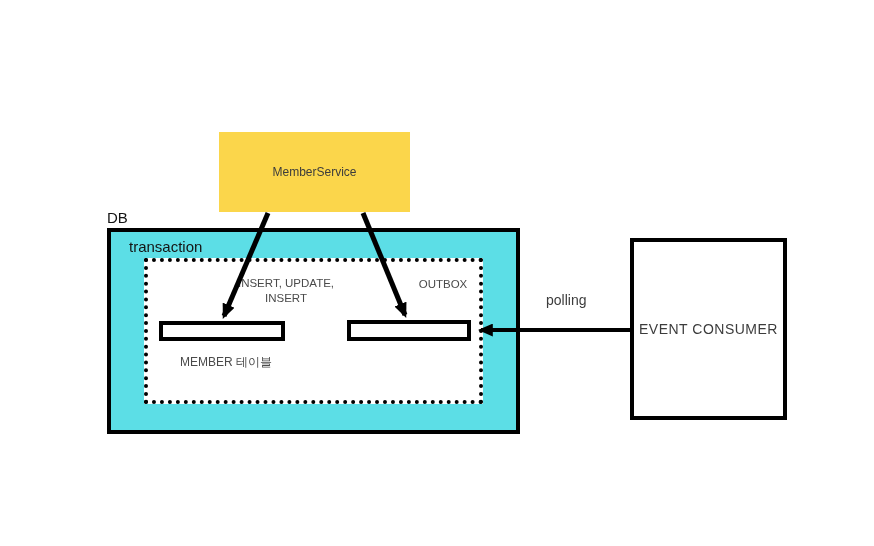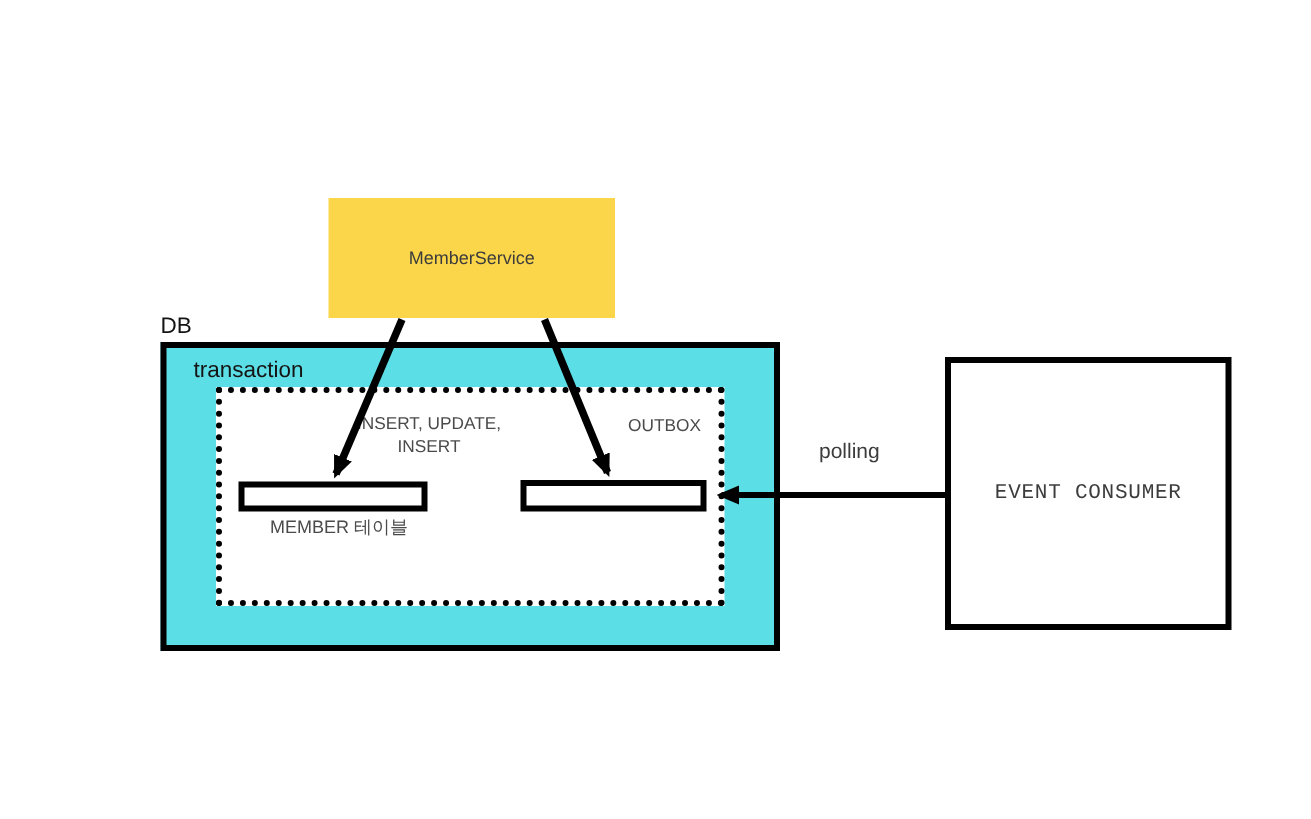--- a/index.html
+++ b/index.html
@@ -68,31 +68,30 @@
     background:var(--node-fill);
     border:4px solid var(--outline);
     z-index:3;
   }
   .member-table{left:159px;top:321px;width:126px;height:20px;}
   .outbox-table{left:347px;top:320px;width:124px;height:21px;}
 
   .table-caption{
     color:var(--text-muted);font-size:12px;text-align:center;z-index:3;
   }
-  .member-caption{left:160px;top:343px;width:132px;}
+  .member-caption{left:160px;top:354px;width:132px;}
   .outbox-caption{left:350px;top:354px;width:124px;}
 
   .event-consumer{
-    left:630px;top:238px;width:191px;height:182px;
+    left:630px;top:238px;width:157px;height:182px;
     background:var(--node-fill);
     border:4px solid var(--outline);
     display:flex;align-items:center;justify-content:center;
     color:var(--text-dark);font-size:14px;letter-spacing:0.5px;
     z-index:3;
-    font-family:Liberation Mono, monospace;
   }
 
   .polling-label{
     left:546px;top:292px;width:62px;
     color:var(--text-dark);font-size:14px;
     z-index:3;
   }
 
   .arrows{
     position:absolute;left:0;top:0;width:874px;height:546px;

